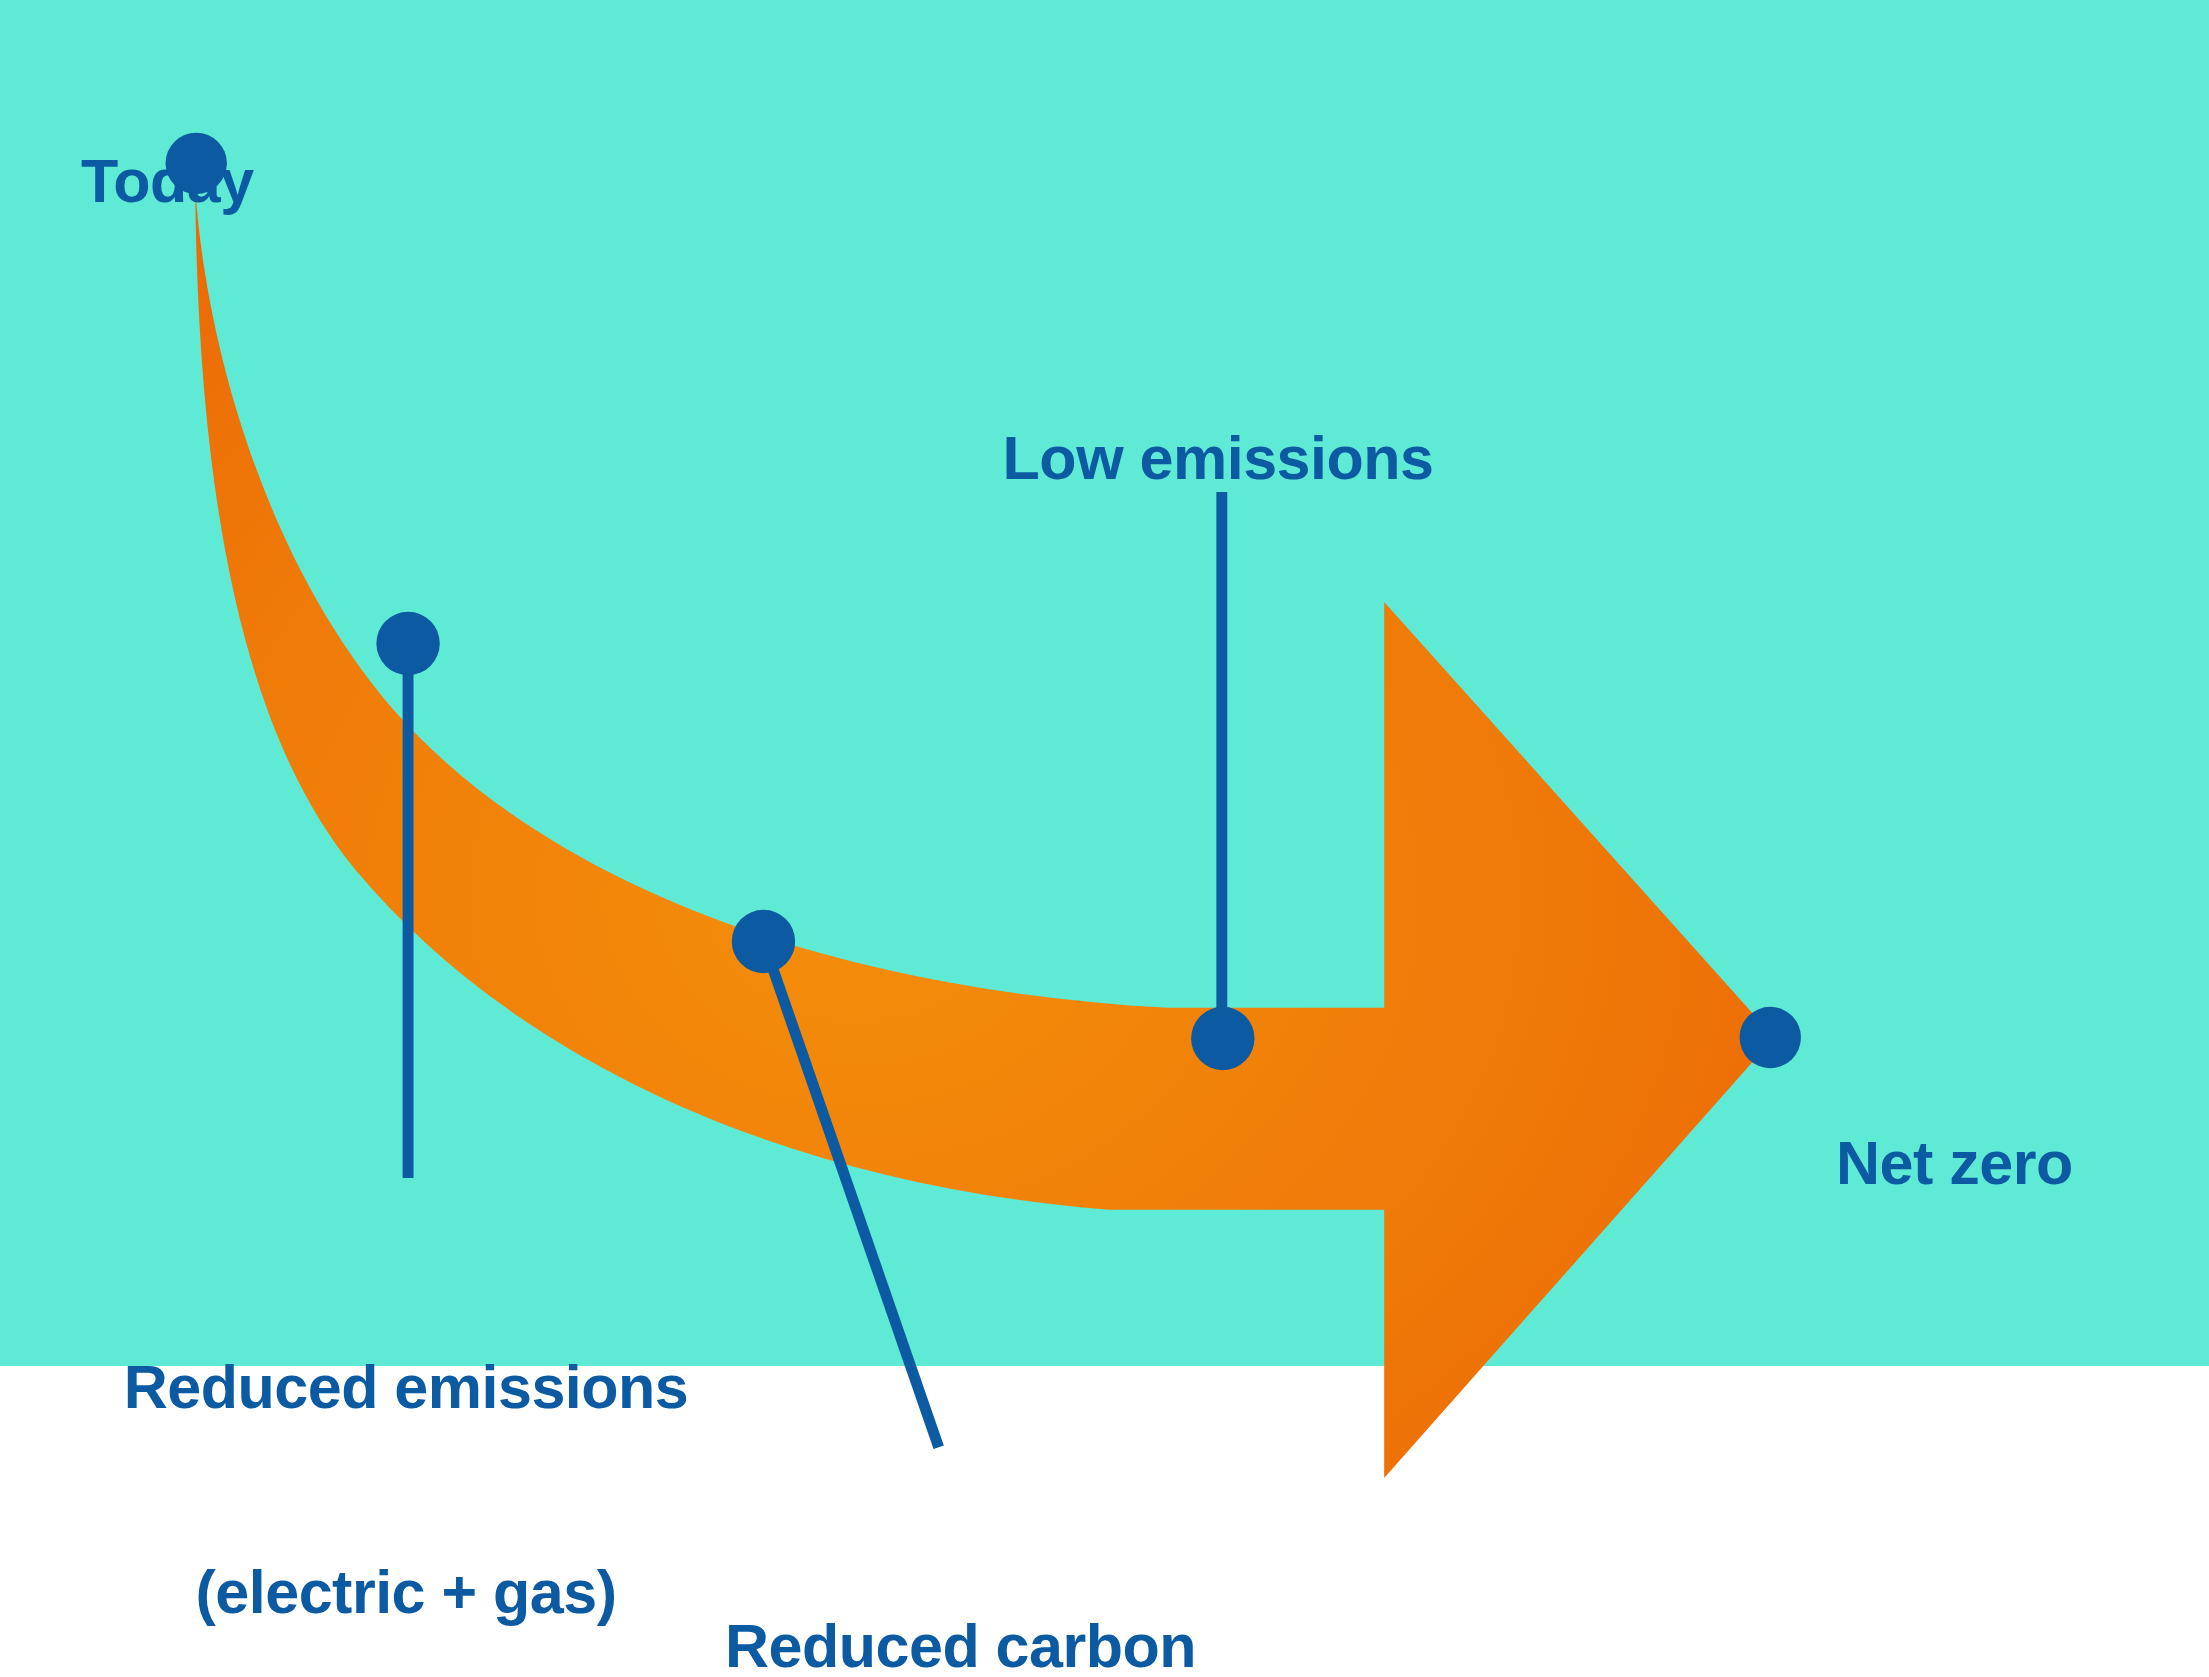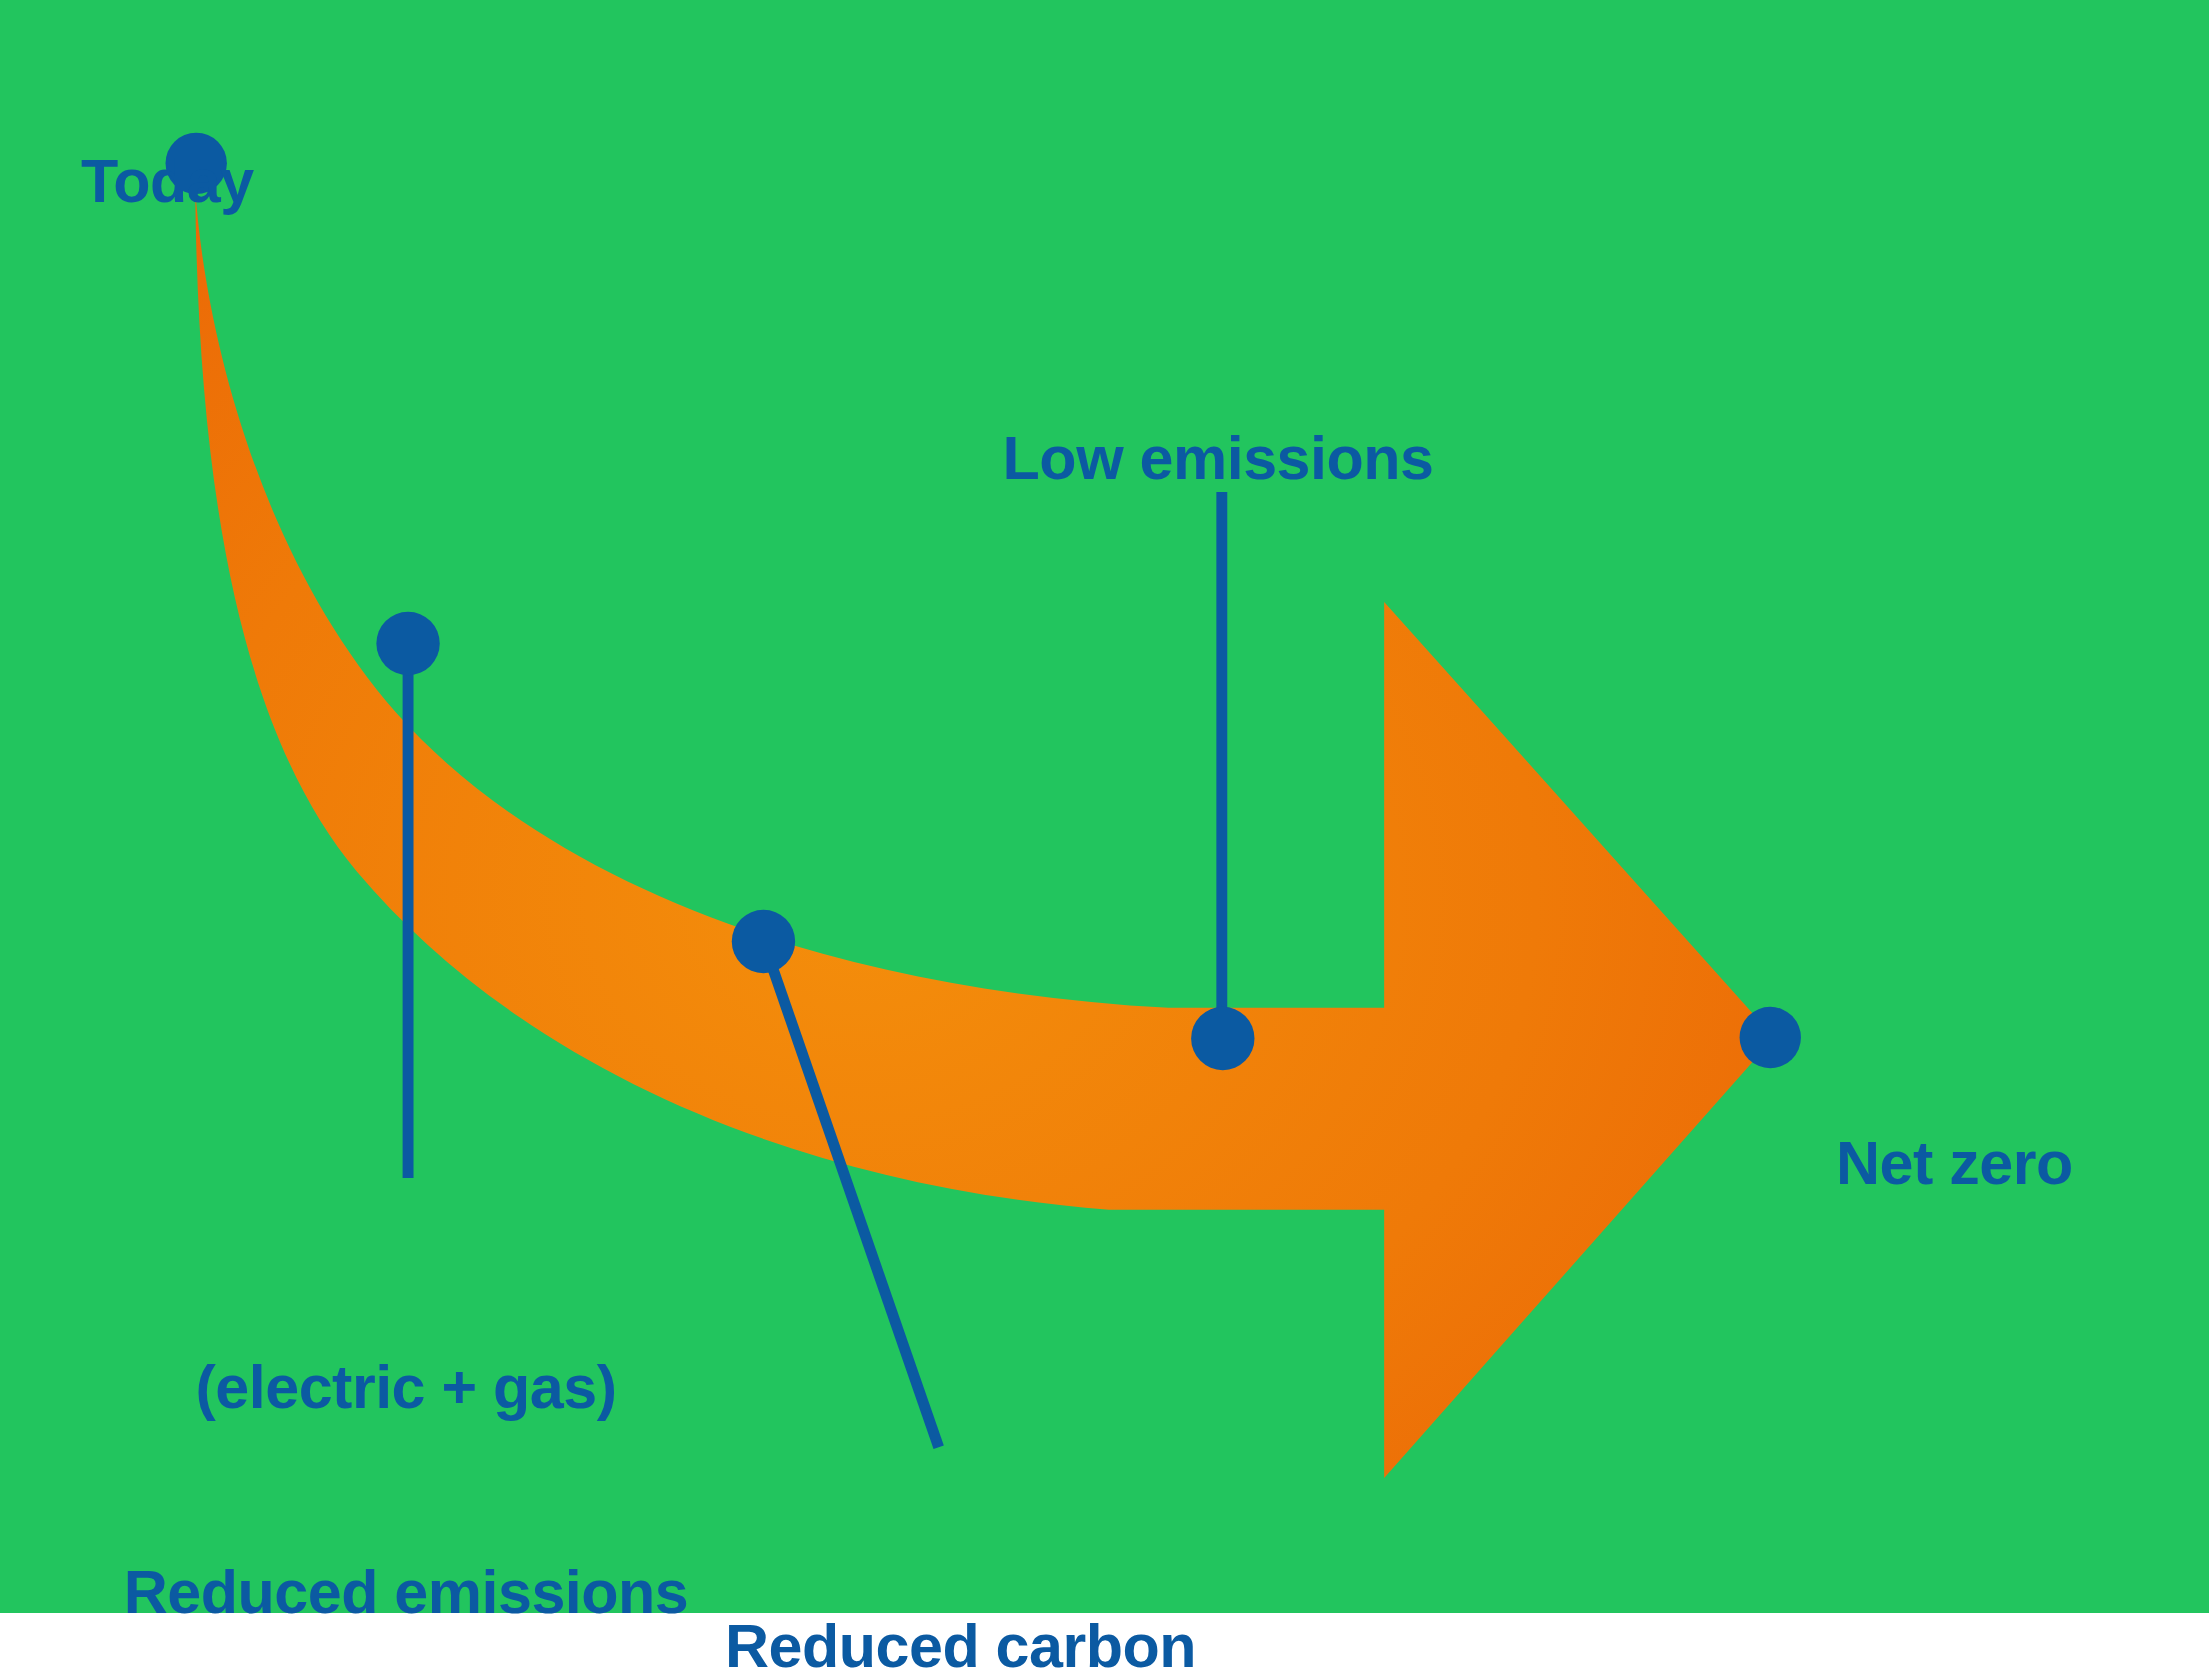--- a/index.html
+++ b/index.html
@@ -11,22 +11,22 @@
     width: 2210px;
     height: 1677px;
     position: relative;
     overflow: hidden;
     font-family: "Liberation Sans", sans-serif;
   }
   #stage {
     position: absolute;
     left: 0; top: 0;
     width: 2210px;
-    height: 1613px;
-    background: #22c55e;
+    height: 1366px;
+    background: #5eead4;
   }
   #diagram-svg {
     position: absolute;
     left: 0; top: 0;
     width: 2210px;
     height: 1677px;
     display: block;
   }
   .label {
     position: absolute;
@@ -123,22 +123,22 @@
 
   <div class="label left" id="label-today">
     <span class="lbl-line">Today</span>
   </div>
 
   <div class="label center" id="label-low-emissions">
     <span class="lbl-line">Low emissions</span>
   </div>
 
   <div class="label center" id="label-reduced-emissions">
+    <span class="lbl-line">Reduced emissions</span>
     <span class="lbl-line">(electric + gas)</span>
-    <span class="lbl-line">Reduced emissions</span>
   </div>
 
   <div class="label center" id="label-reduced-carbon">
     <span class="lbl-line">Reduced carbon</span>
     
   </div>
 
   <div class="label left" id="label-net-zero">
     <span class="lbl-line">Net zero</span>
   </div>

